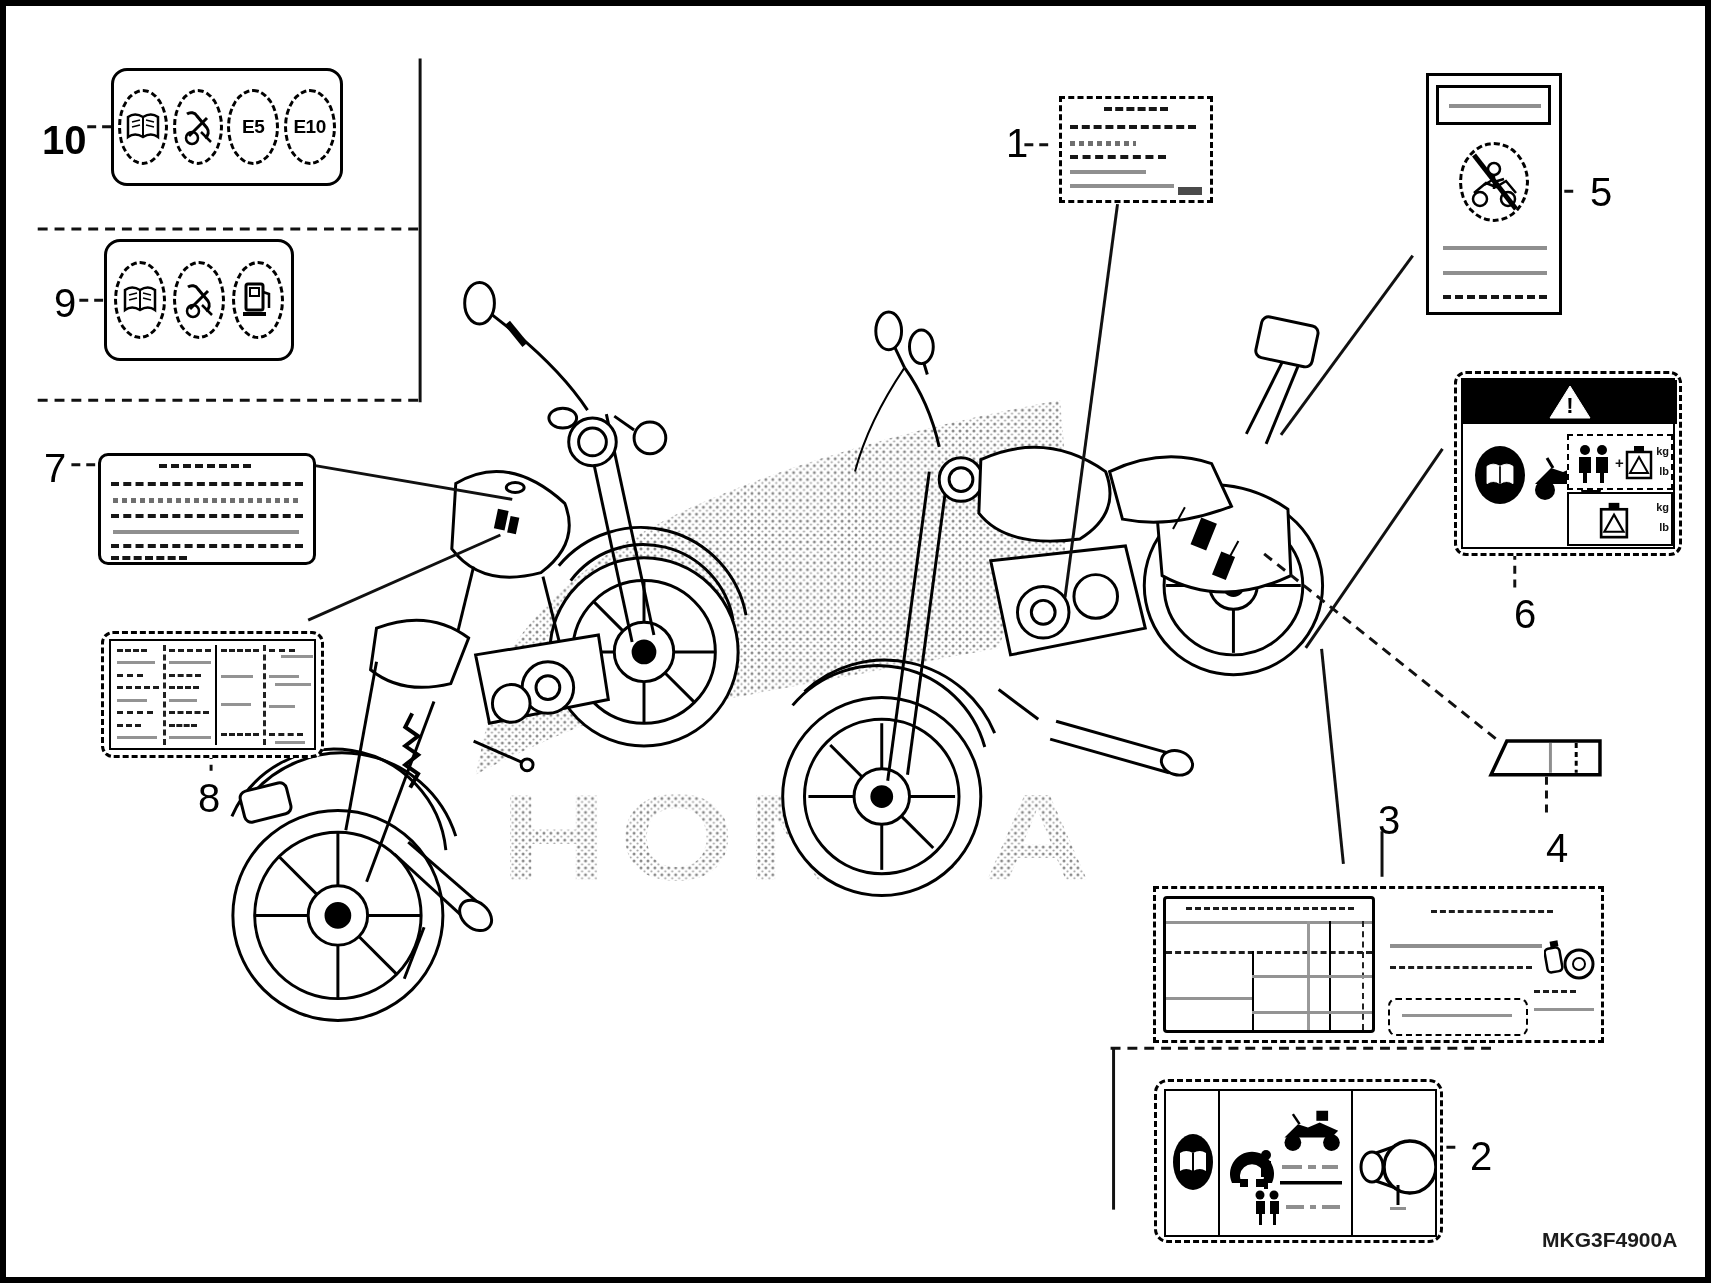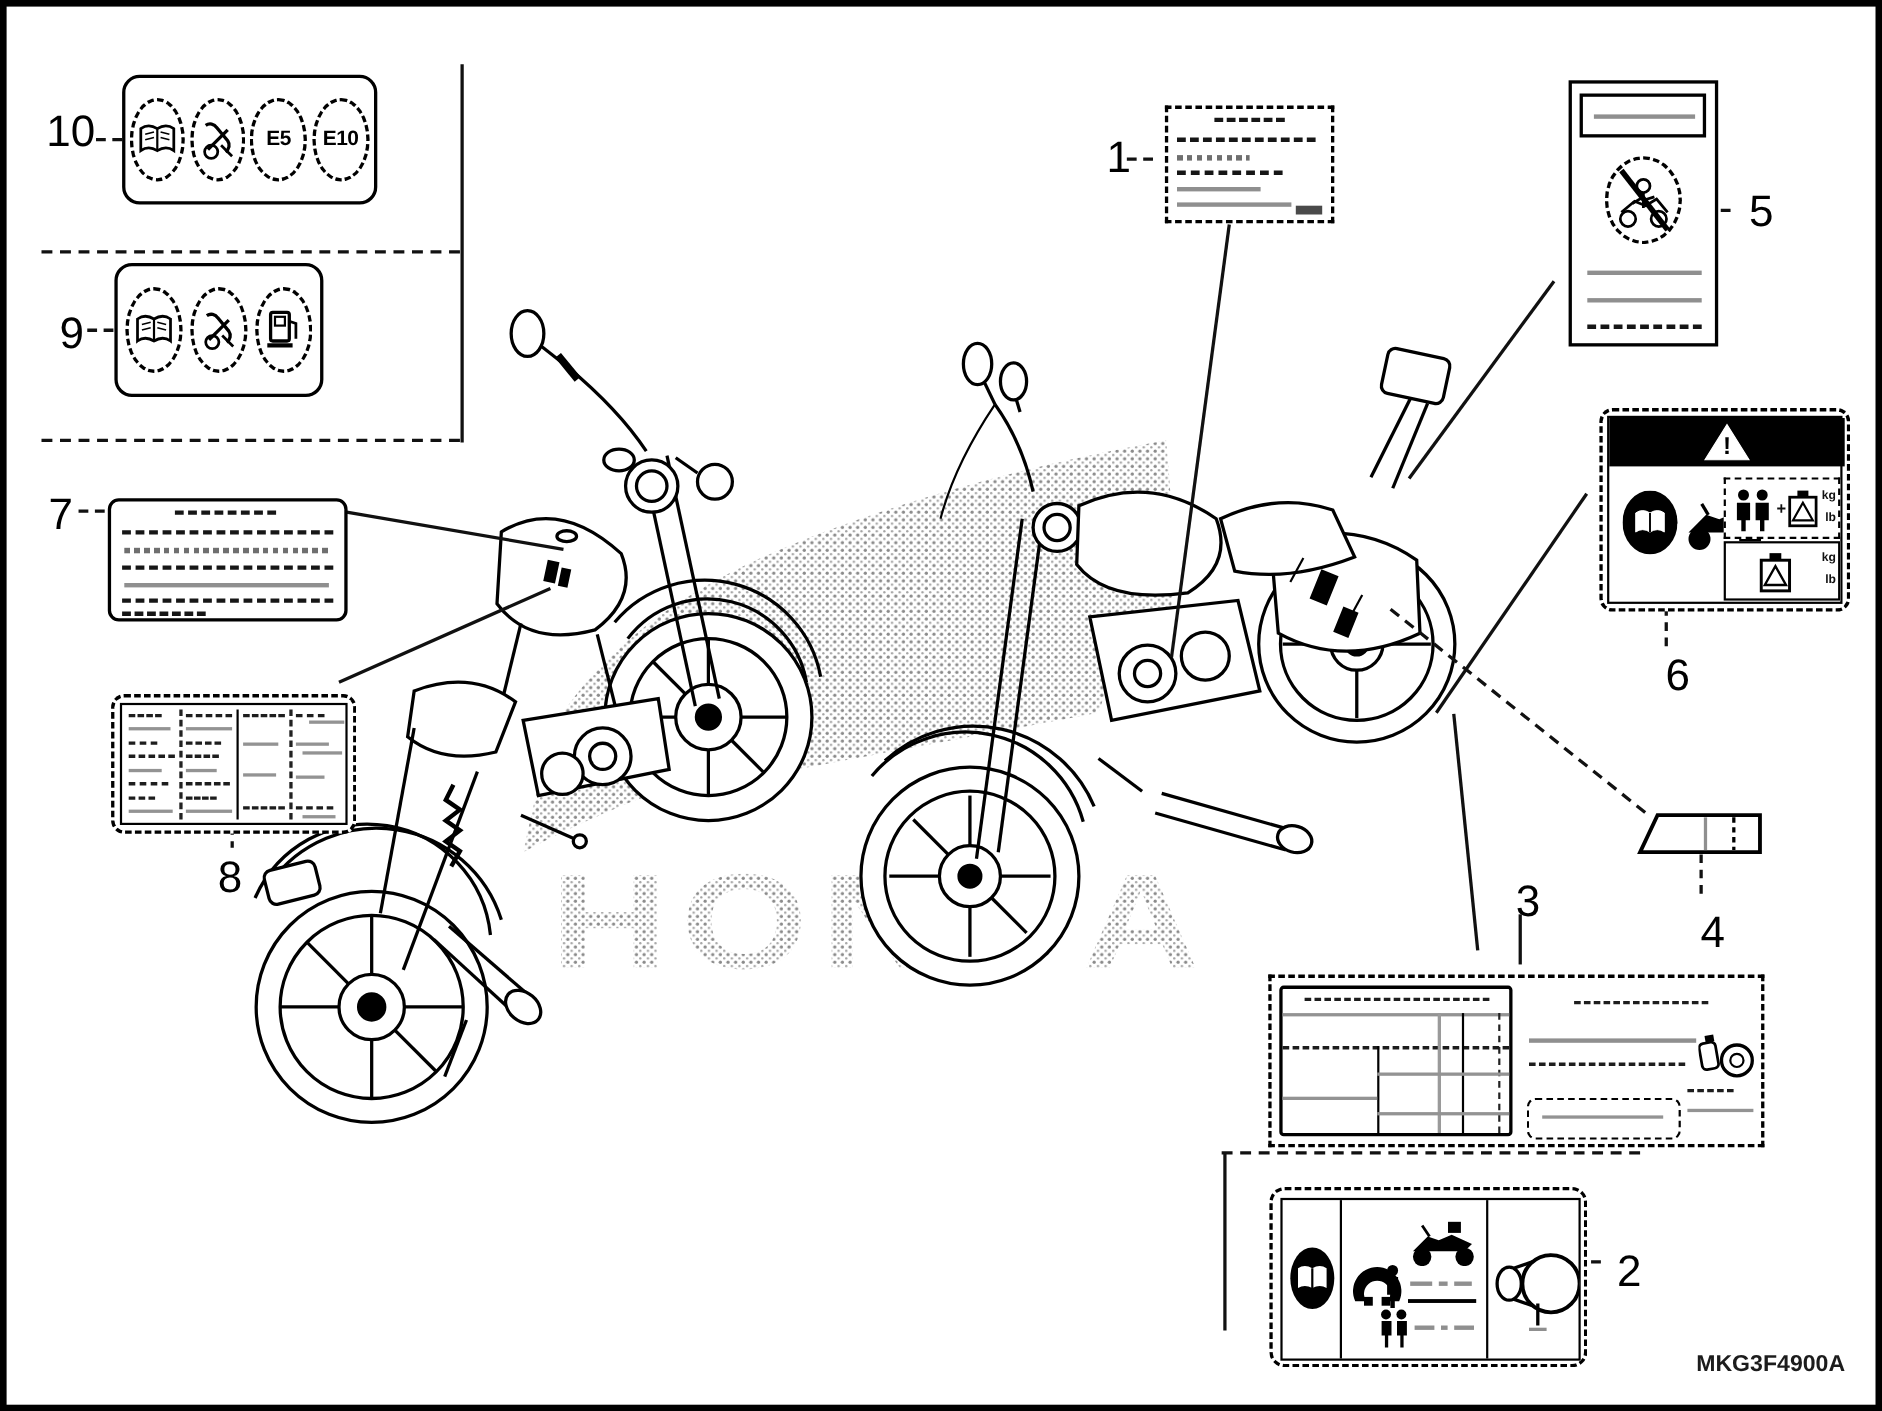--- a/index.html
+++ b/index.html
@@ -442,21 +442,21 @@
         <ellipse cx="14" cy="48" rx="11" ry="15" fill="#fff" stroke="#000" stroke-width="3"></ellipse>
         <line x1="18" y1="34" x2="52" y2="22" stroke="#000" stroke-width="3"></line>
         <line x1="18" y1="62" x2="52" y2="74" stroke="#000" stroke-width="3"></line>
         <circle cx="52" cy="48" r="26" fill="#fff" stroke="#000" stroke-width="3.5"></circle>
         <line x1="40" y1="66" x2="40" y2="86" stroke="#000" stroke-width="3"></line>
         <rect x="32" y="88" width="16" height="3" fill="#8f8f8f"></rect>
       </svg>
     </div>
   </div>
 
-  <div class="num" style="left:36px;top:92px;">10</div>
+  <div class="num" style="left:36px;top:112px;font-weight:bold;">10</div>
   <div class="num" style="left:48px;top:275px;">9</div>
   <div class="num" style="left:38px;top:440px;">7</div>
   <div class="num" style="left:192px;top:770px;">8</div>
   <div class="num" style="left:1000px;top:115px;">1</div>
   <div class="num" style="left:1584px;top:164px;">5</div>
   <div class="num" style="left:1508px;top:586px;">6</div>
   <div class="num" style="left:1540px;top:820px;">4</div>
   <div class="num" style="left:1372px;top:792px;">3</div>
   <div class="num" style="left:1464px;top:1128px;">2</div>
 

